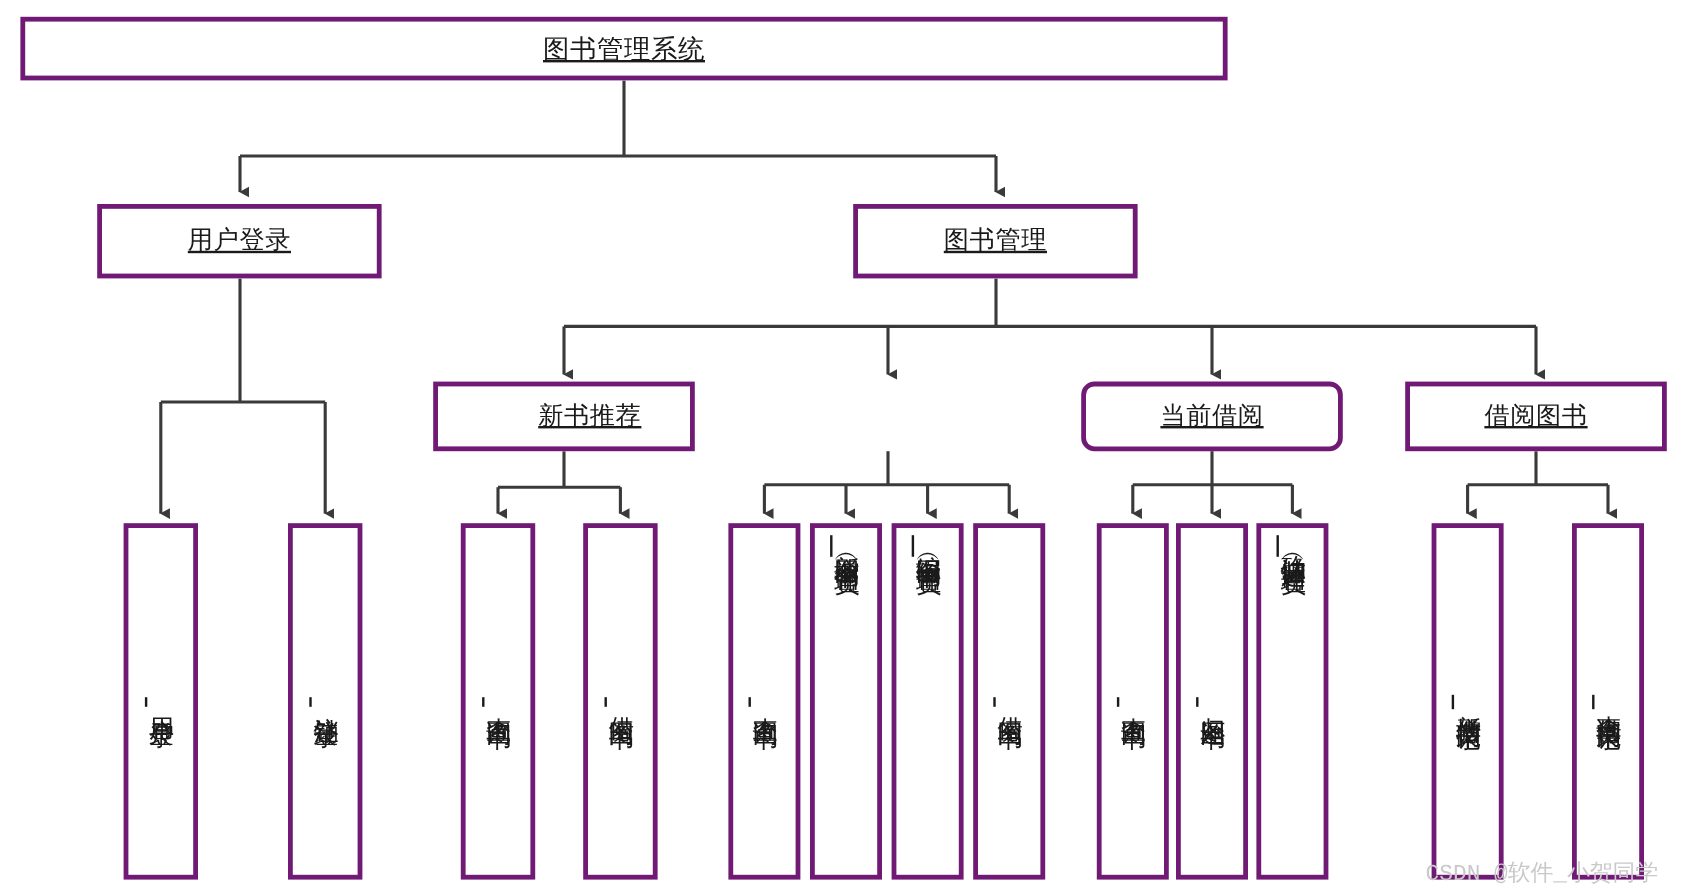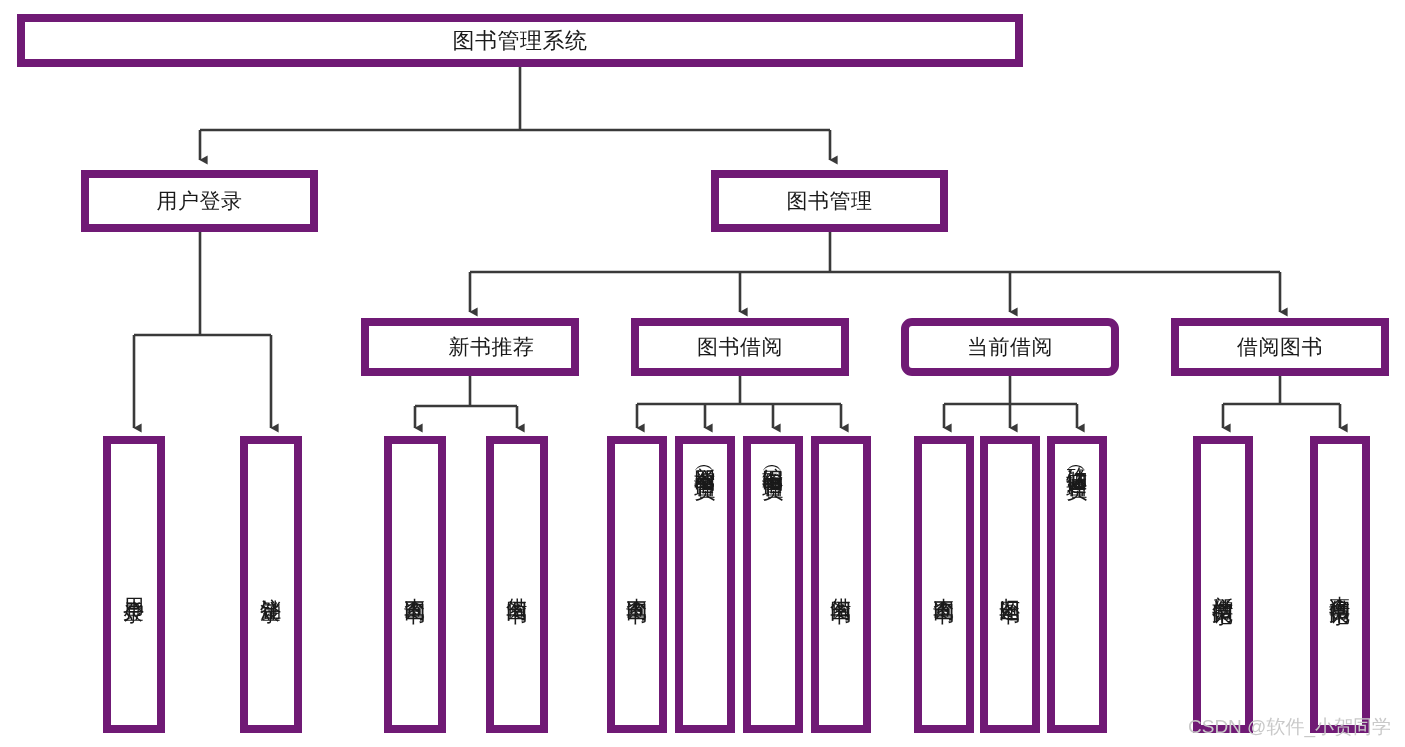--- a/index.html
+++ b/index.html
@@ -20,26 +20,27 @@
     left: 0;
     top: 0;
     width: 1405px;
     height: 747px;
     pointer-events: none;
   }
   .node {
     position: absolute;
     box-sizing: border-box;
     background: #ffffff;
-    border: 8px solid #701a75;
+    border: 4px solid #701a75;
     display: flex;
     align-items: center;
     justify-content: center;
     color: #1a1a1a;
     z-index: 2;
+    text-decoration: underline;
   }
   .node .lbl {
     display: block;
     line-height: 1.18;
     letter-spacing: 0.5px;
   }
   
   .node.h .lbl {
     font-size: 21px;
     white-space: nowrap;
@@ -61,21 +62,21 @@
     white-space: nowrap;
   }
   #watermark {
     position: absolute;
     left: 1188px;
     top: 714px;
     font-size: 19px;
     color: #c9c9c9;
     white-space: nowrap;
     z-index: 5;
-    font-family: Liberation Sans, sans-serif;
+    font-family: Liberation Mono, monospace;
   }
 </style>
 </head>
 <body>
 
 <div id="canvas">
 
   <svg class="wires" viewBox="0 0 1405 747">
     <defs>
       <marker id="ar" markerWidth="10" markerHeight="10" refX="4.6" refY="7.6" orient="auto" markerUnits="userSpaceOnUse">
@@ -133,23 +134,20 @@
   <div class="node h" style="left:81px; top:170px; width:237px; height:62px;">
     <span class="lbl">用户登录</span>
   </div>
   <div class="node h" style="left:711px; top:170px; width:237px; height:62px;">
     <span class="lbl">图书管理</span>
   </div>
 
   <div class="node h" style="left:361px; top:318px; width:218px; height:58px;padding-left:43px;">
     <span class="lbl">新书推荐</span>
   </div>
-  <div class="node h" style="left:631px; top:318px; width:218px; height:58px;">
-    <span class="lbl">图书借阅</span>
-  </div>
   <div class="node h" style="left:901px; top:318px; width:218px; height:58px;border-radius:11px;">
     <span class="lbl">当前借阅</span>
   </div>
   <div class="node h" style="left:1171px; top:318px; width:218px; height:58px;">
     <span class="lbl">借阅图书</span>
   </div>
 
   <div class="node v mid" style="left:103px; top:436px; width:62px; height:297px;">
     <span class="lbl">用户登录</span>
   </div>

